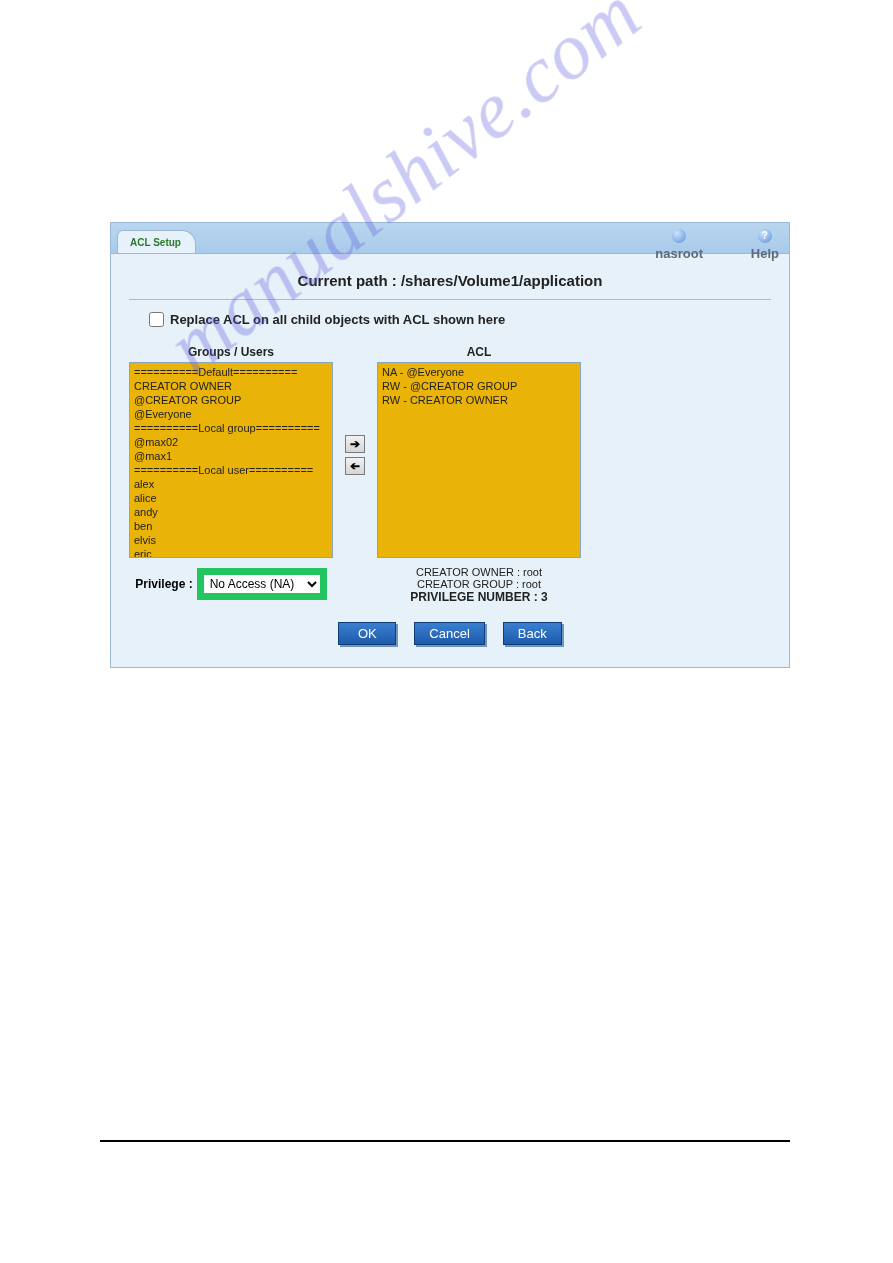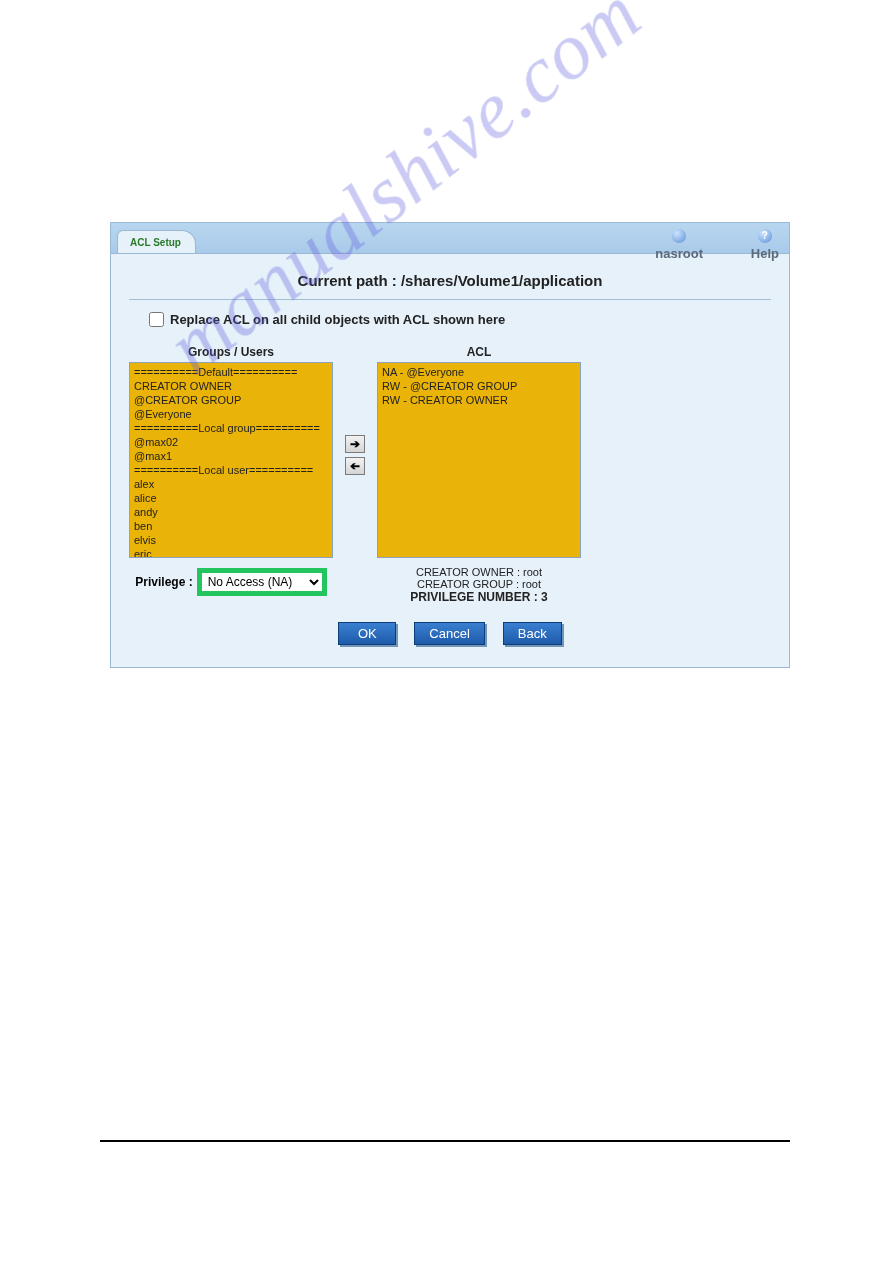--- a/index.html
+++ b/index.html
@@ -157,21 +157,21 @@
       justify-content: flex-start;
       gap: 4px;
       margin-top: 10px;
       margin-left: 120px;
       font-size: 12px;
       font-weight: bold;
     }
     .privilege-row select {
       font-size: 12px;
       padding: 1px 2px;
-      border: 5px solid #22c55e;
+      border: 7px solid #22c55e;
       background: #fff;
       width: 130px;
     }
     .info-block {
       margin-top: 8px;
       text-align: center;
       font-size: 11px;
       color: #222;
     }
     .info-block .bold {

